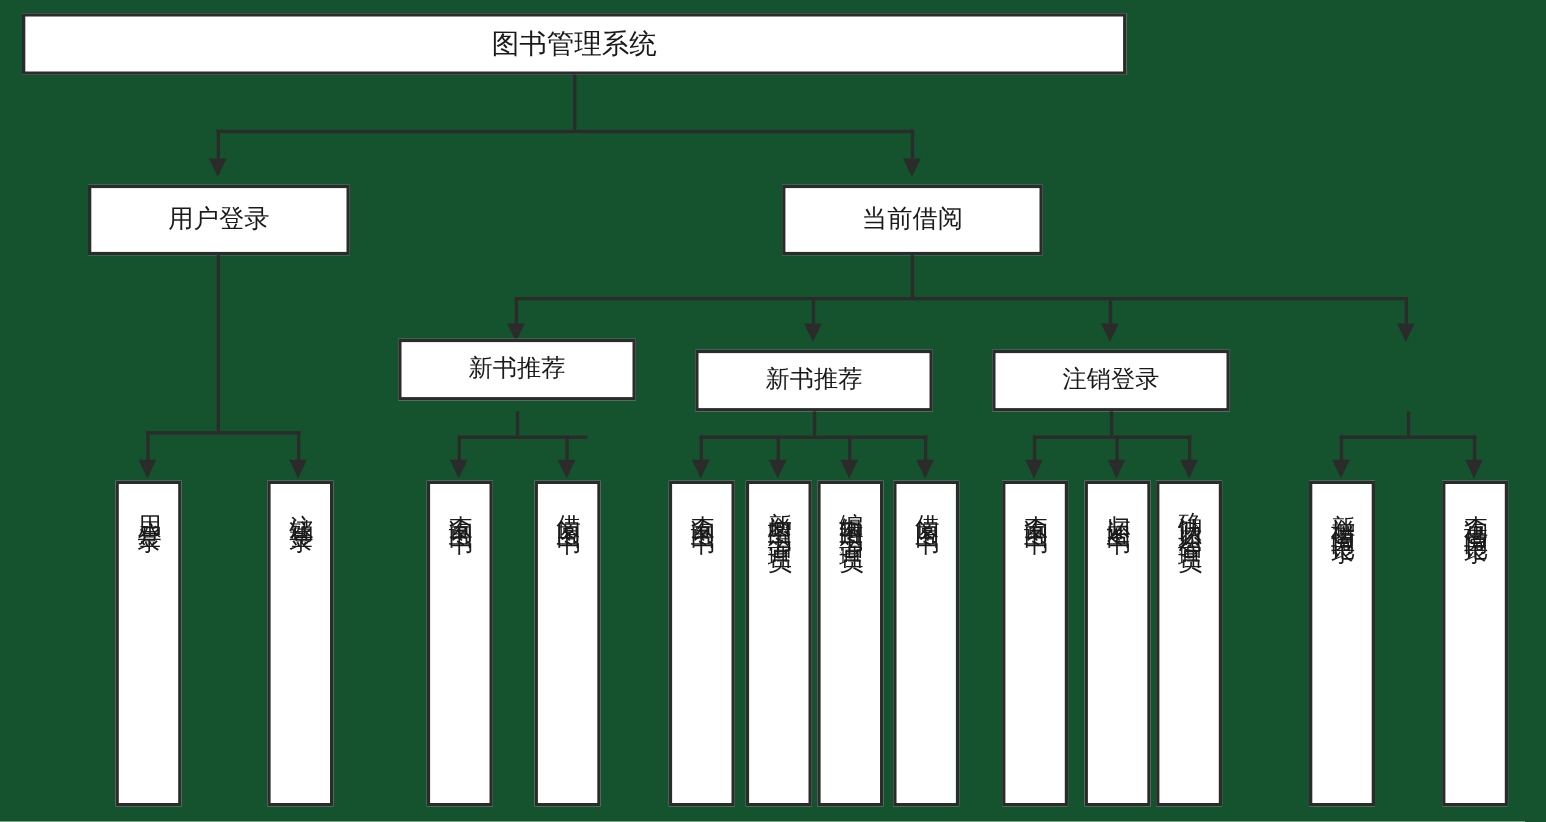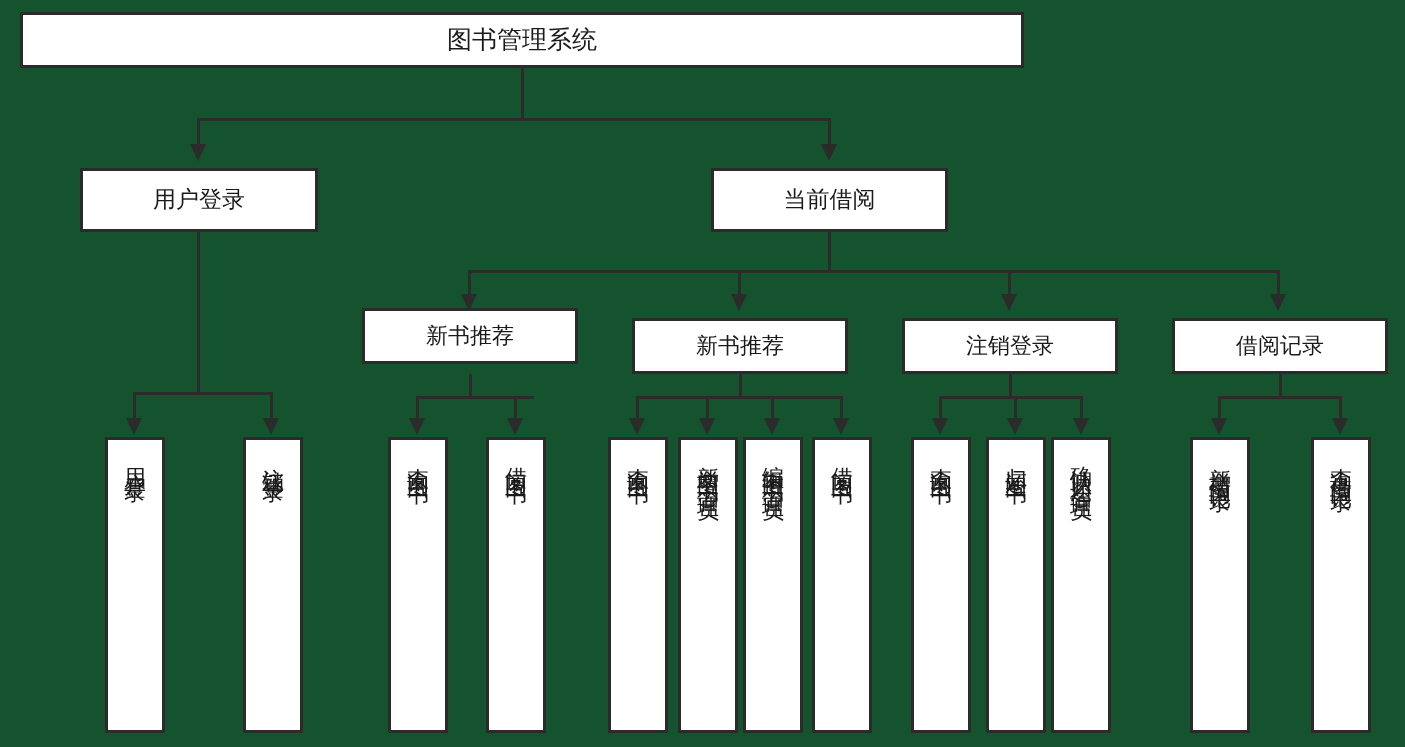--- a/index.html
+++ b/index.html
@@ -133,23 +133,20 @@
   <div class="arrow" style="left:1270px; top:294px;"></div>
 
   <div class="node lvl3" style="left:362px; top:308px; width:216px; height:56px;">
     <span>新书推荐</span>
   </div>
   <div class="node lvl3" style="left:632px; top:318px; width:216px; height:56px;">
     <span>新书推荐</span>
   </div>
   <div class="node lvl3" style="left:902px; top:318px; width:216px; height:56px;">
     <span>注销登录</span>
-  </div>
-  <div class="node lvl3" style="left:1172px; top:318px; width:216px; height:56px;">
-    <span>借阅记录</span>
   </div>
 
   <div class="vline" style="left:469px; top:374px; height:22px;"></div>
   <div class="hline" style="left:416px; top:396px; width:118px;"></div>
   <div class="vline" style="left:416px; top:396px; height:22px;"></div>
   <div class="arrow" style="left:409px; top:418px;"></div>
   <div class="vline" style="left:514px; top:396px; height:22px;"></div>
   <div class="arrow" style="left:507px; top:418px;"></div>
 
   <div class="vline" style="left:739px; top:374px; height:22px;"></div>

